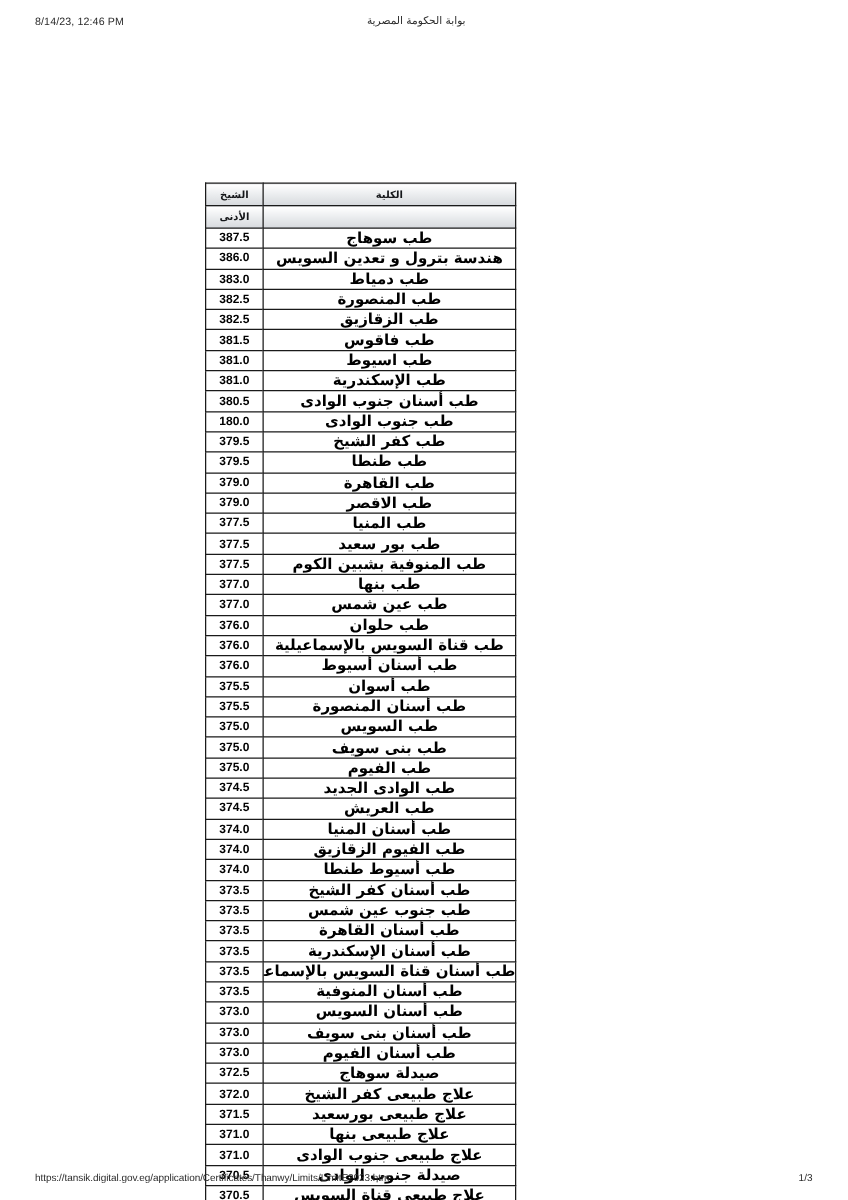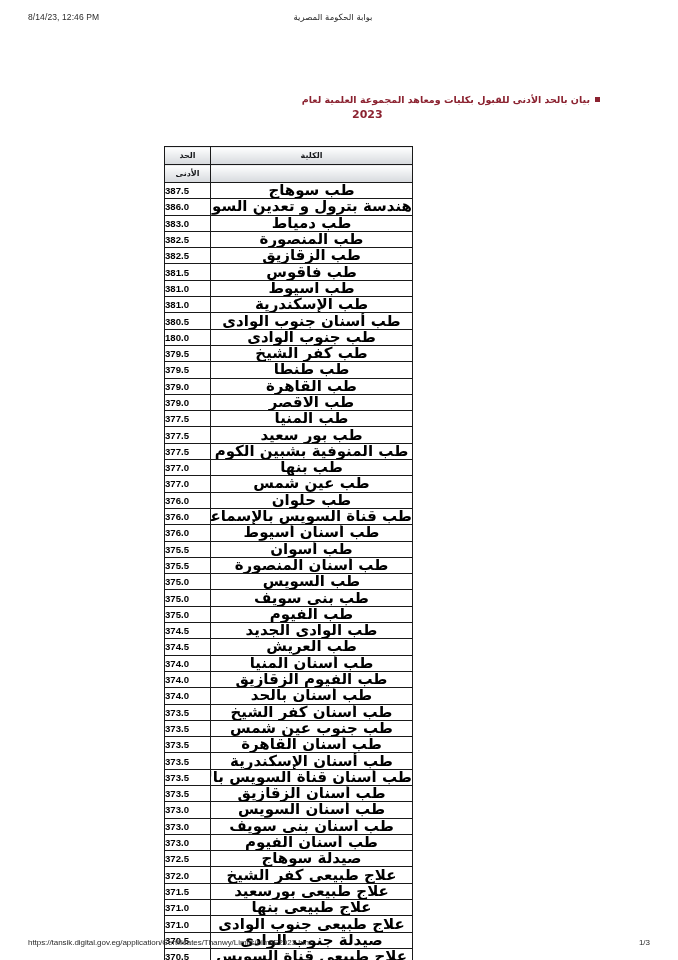--- a/index.html
+++ b/index.html
@@ -149,65 +149,60 @@
     font-weight: bold;
     color: #15171a;
   }
   .hdr-cell.blank { font-size: 0; }
 
   td.college {
     height: 15.3px;
     text-align: center;
     vertical-align: middle;
     font-family: "DejaVu Sans", "Liberation Sans", sans-serif;
-    font-size: 15px;
+    font-size: 12px;
     font-weight: bold;
     color: #000000;
     line-height: 15px;
     white-space: nowrap;
     overflow: hidden;
   }
   td.score {
     height: 15.3px;
+    text-align: center;
     vertical-align: middle;
     font-family: "Liberation Sans", "DejaVu Sans", sans-serif;
     font-size: 9.6px;
     font-weight: bold;
     color: #000000;
     line-height: 15px;
     direction: ltr;
   }
 </style>
 </head>
 <body>
 
 <div class="print-header">
   <div class="print-date">8/14/23, 12:46 PM</div>
   <div class="print-site-title">بوابة الحكومة المصرية</div>
 </div>
 
 <div class="page-content">
 
-  <div class="title-block">
-    <div class="title-line">
-      <span class="title-bullet"></span><span>بيان بالحد الأدنى للقبول بكليات ومعاهد المجموعة العلمية لعام</span>
-    </div>
-    <div class="title-year">2023</div>
-  </div>
 
   <div class="table-wrap">
     <table class="limits">
       <colgroup>
         <col class="col-college">
         <col class="col-score">
       </colgroup>
       <thead>
         <tr>
           <th class="hdr-cell" rowspan="1">الكلية</th>
-          <th class="hdr-cell">الحد</th>
+          <th class="hdr-cell">الشيخ</th>
         </tr>
         <tr>
           <th class="hdr-cell blank"></th>
           <th class="hdr-cell">الأدنى</th>
         </tr>
       </thead>
       <tbody id="table-body">
           <tr>
             <td class="college">طب سوهاج</td>
             <td class="score">387.5</td>
@@ -326,21 +321,21 @@
           </tr>
           <tr>
             <td class="college">طب أسنان المنيا</td>
             <td class="score">374.0</td>
           </tr>
           <tr>
             <td class="college">طب الفيوم الزقازيق</td>
             <td class="score">374.0</td>
           </tr>
           <tr>
-            <td class="college">طب أسنان بالحد</td>
+            <td class="college">طب أسيوط طنطا</td>
             <td class="score">374.0</td>
           </tr>
           <tr>
             <td class="college">طب أسنان كفر الشيخ</td>
             <td class="score">373.5</td>
           </tr>
           <tr>
             <td class="college">طب جنوب عين شمس</td>
             <td class="score">373.5</td>
           </tr>
@@ -350,21 +345,21 @@
           </tr>
           <tr>
             <td class="college">طب أسنان الإسكندرية</td>
             <td class="score">373.5</td>
           </tr>
           <tr>
             <td class="college">طب أسنان قناة السويس بالإسماعيلية</td>
             <td class="score">373.5</td>
           </tr>
           <tr>
-            <td class="college">طب أسنان الزقازيق</td>
+            <td class="college">طب أسنان المنوفية</td>
             <td class="score">373.5</td>
           </tr>
           <tr>
             <td class="college">طب أسنان السويس</td>
             <td class="score">373.0</td>
           </tr>
           <tr>
             <td class="college">طب أسنان بنى سويف</td>
             <td class="score">373.0</td>
           </tr>

